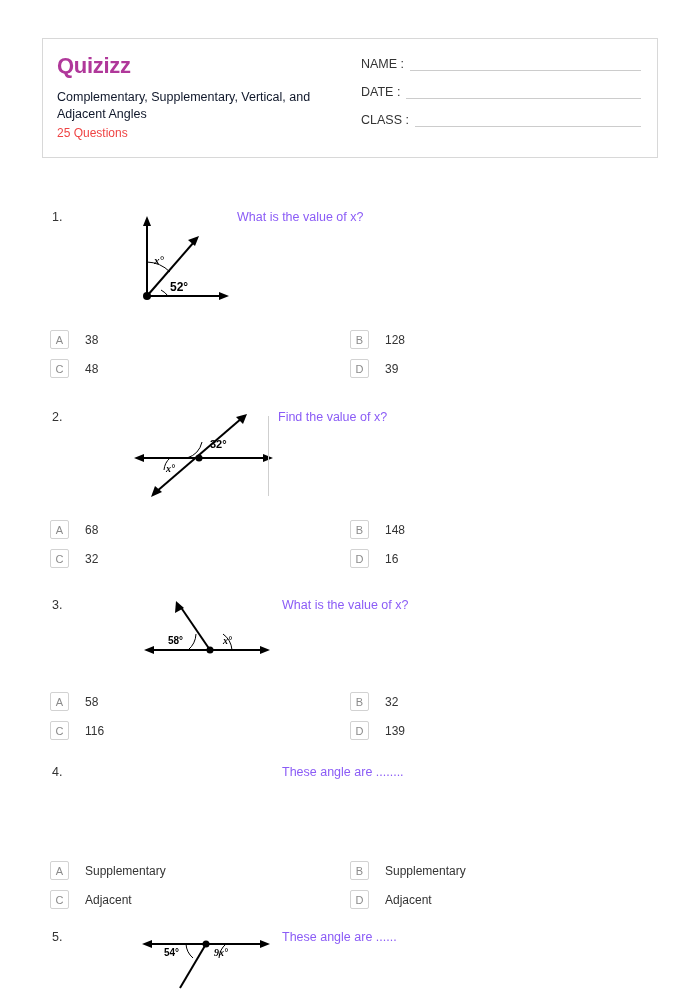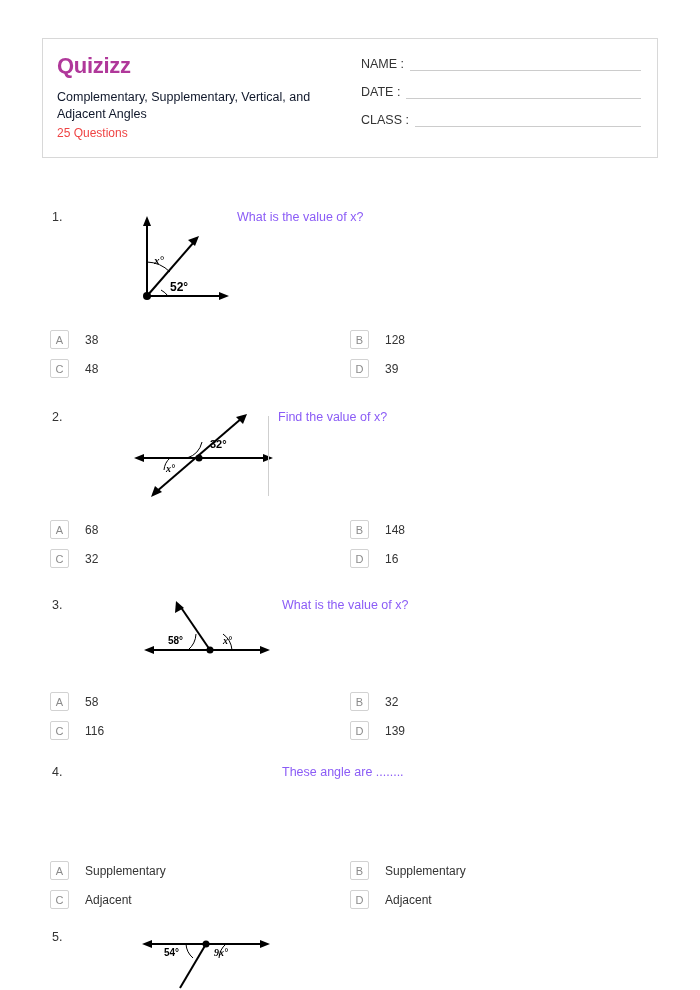--- a/index.html
+++ b/index.html
@@ -359,16 +359,17 @@
           </g>
           <polygon points="50,14 60,10 60,18" fill="#000000"></polygon>
           <polygon points="178,14 168,10 168,18" fill="#000000"></polygon>
           <path d="M94,14 A20,20 0 0,0 101,28" stroke="#000000" stroke-width="1" fill="none"></path>
           <path d="M134,14 A20,20 0 0,0 127,28" stroke="#000000" stroke-width="1" fill="none"></path>
           <circle cx="114" cy="14" r="3.5" fill="#000000"></circle>
           <text class="lbl-n" x="72" y="26" font-size="10" fill="#000000">54°</text>
           <text class="lbl" x="122" y="26" font-size="10" fill="#000000">9x°</text>
         </svg>
       </div>
+      <div class="q-text indent3">These angle are ......</div>
     </div>
   </div>
 
 </div>
 
 </body></html>

